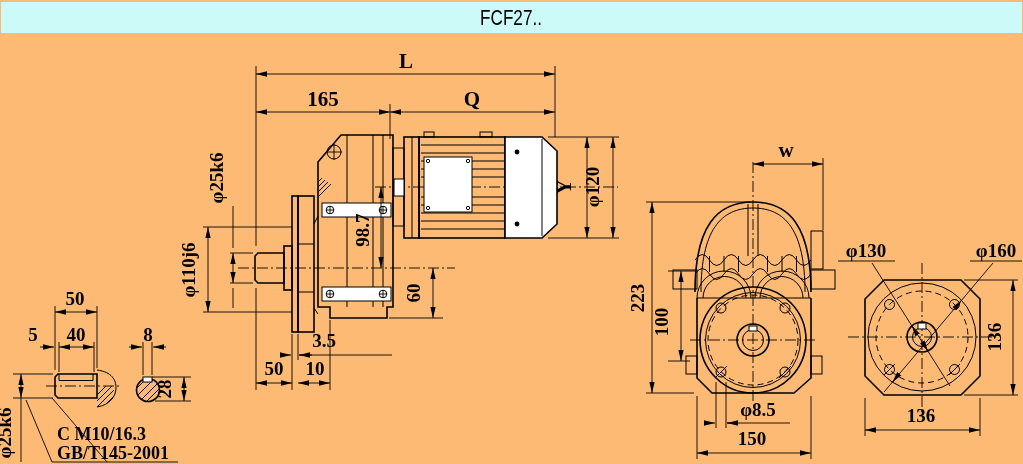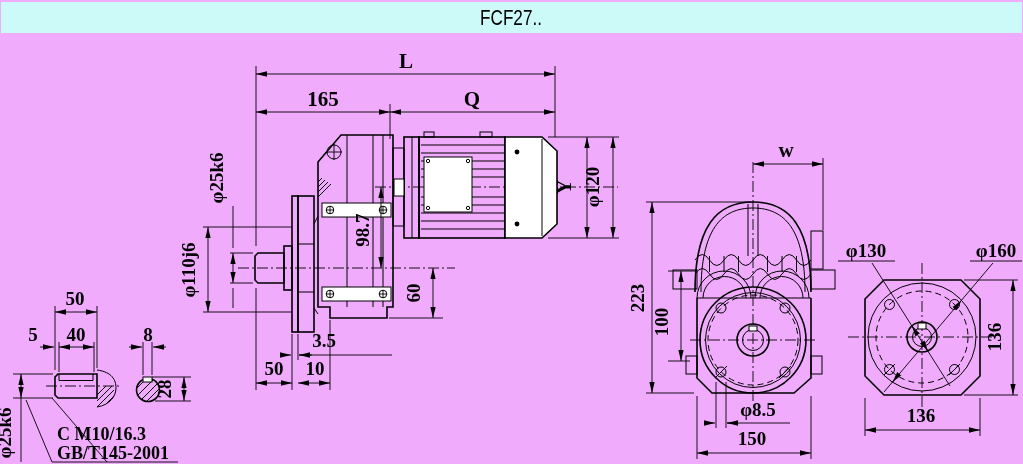--- a/index.html
+++ b/index.html
@@ -1,16 +1,16 @@
 <!DOCTYPE html>
 <html><head>
 <meta charset="utf-8">
 <style>
   html,body{margin:0;padding:0;background:#fff;}
-  .canvas{position:relative;width:1023px;height:464px;background:#f0abfc;overflow:hidden;
+  .canvas{position:relative;width:1023px;height:464px;background:#fdba74;overflow:hidden;
           font-family:"Liberation Serif",serif;}
   svg{position:absolute;left:0;top:0;}
   .o  {stroke:#000;fill:none;stroke-width:1.6;}
   .m  {stroke:#000;fill:none;stroke-width:1;}
   .d  {stroke:#000;fill:none;stroke-width:0.9;}
   .cl {stroke:#000;fill:none;stroke-width:0.9;stroke-dasharray:11 3 2 3;}
   .dsh{stroke:#000;fill:none;stroke-width:1;stroke-dasharray:6 4;}
   .wf {fill:#fff;}
   .bf {fill:#000;stroke:none;}
   .dim{marker-start:url(#arr);marker-end:url(#arr);}

